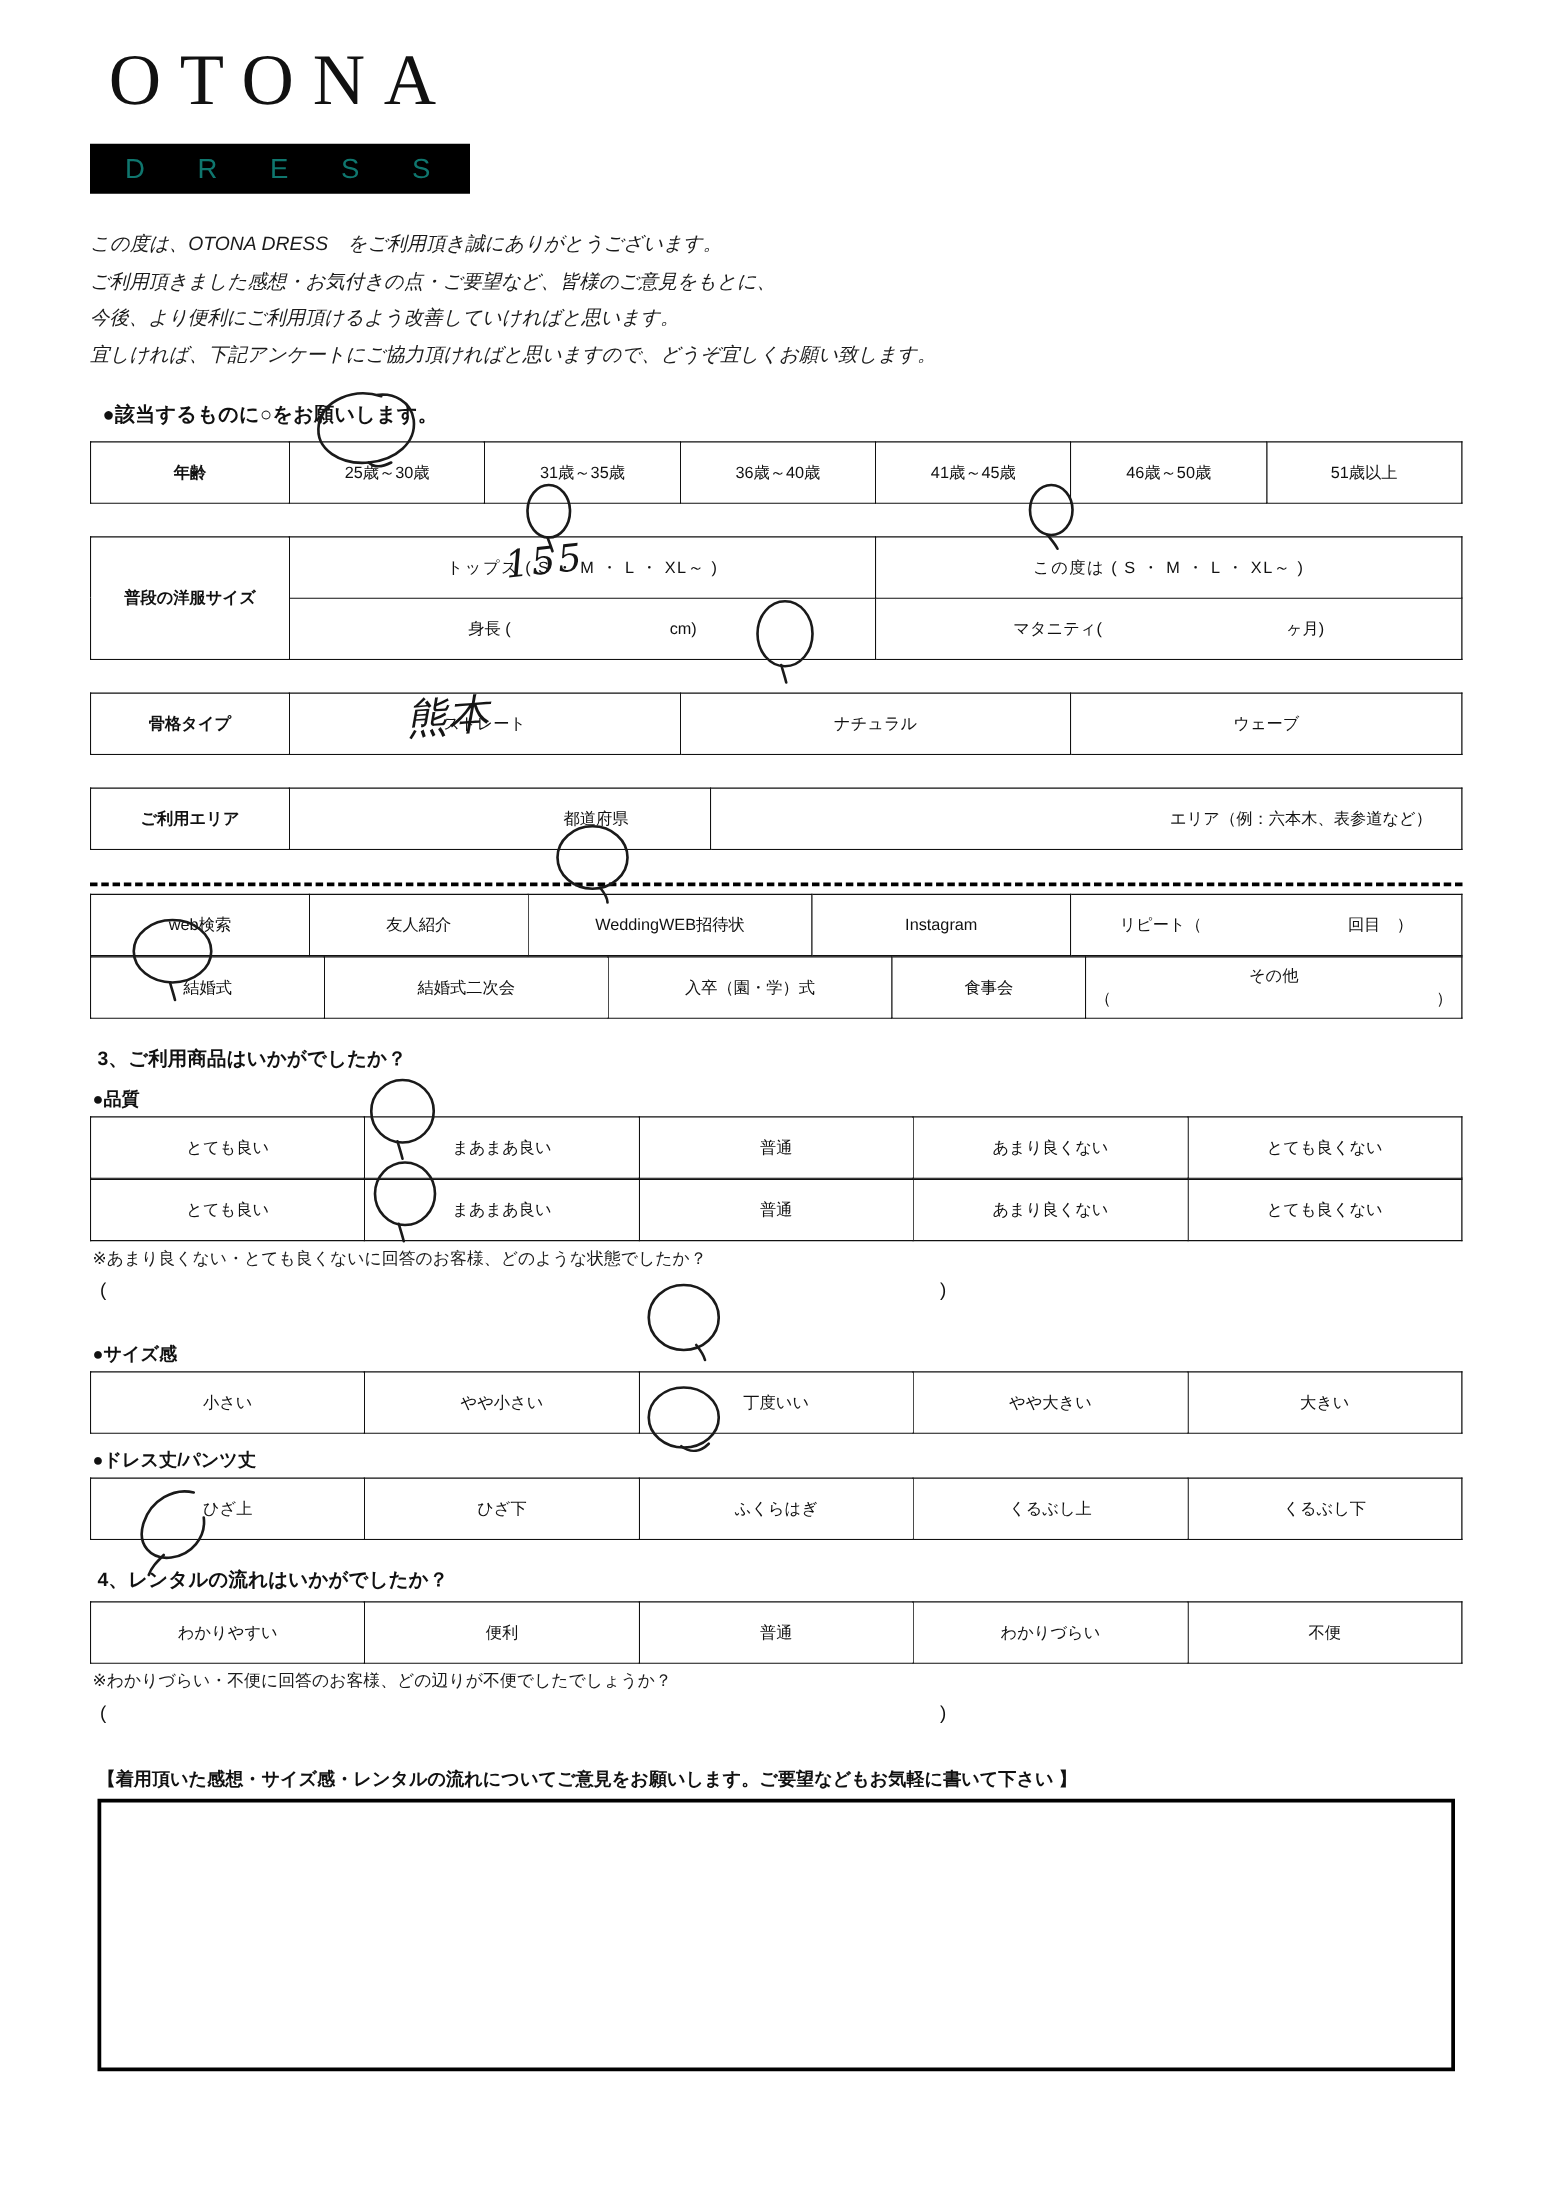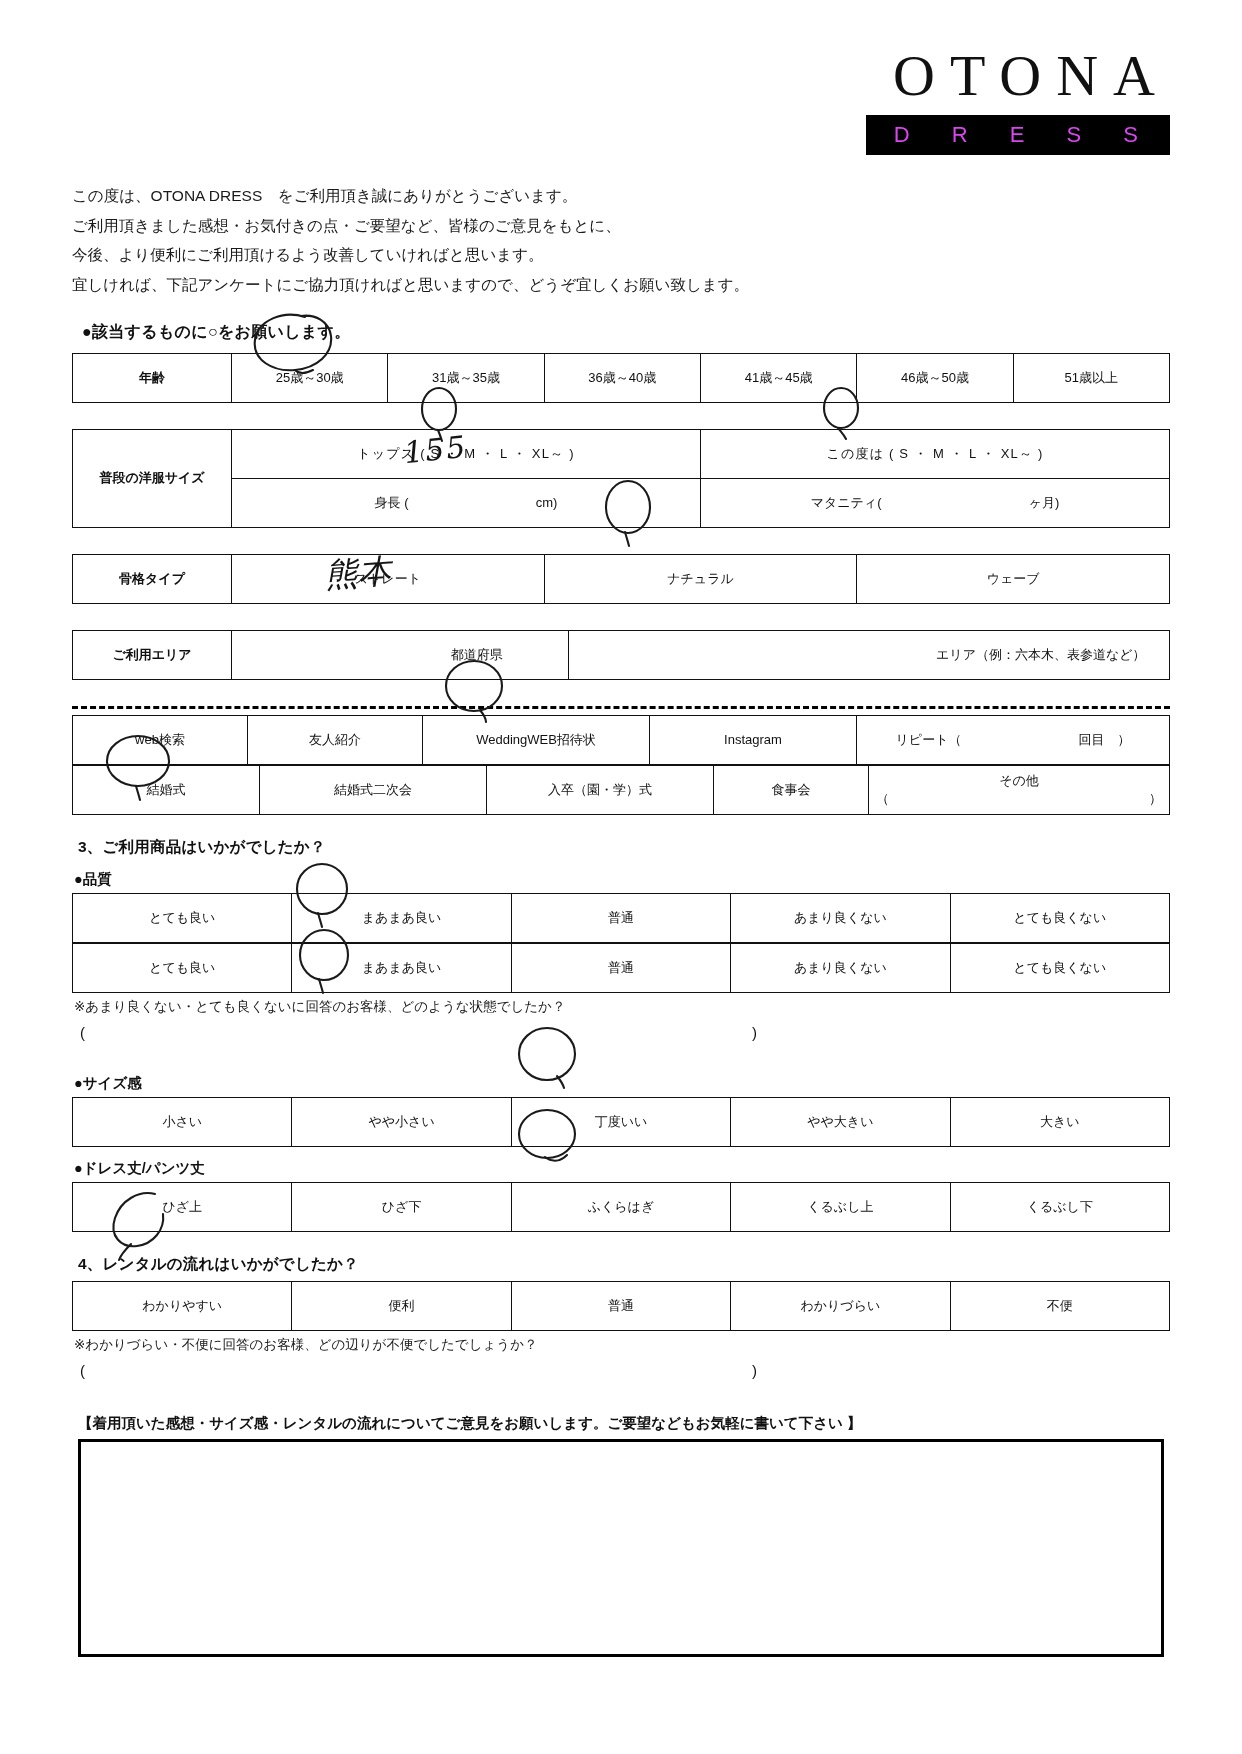--- a/index.html
+++ b/index.html
@@ -18,51 +18,51 @@
   .page {
     position: relative;
     width: 1242px;
     height: 1754px;
     box-sizing: border-box;
     padding: 0 72px;
   }
 
   
   .logo-wrap {
-    text-align: right;
-    padding-top: 46px;
+    text-align: left;
+    padding-top: 34px;
   }
   .logo-otona {
     font-family: "Liberation Serif", "DejaVu Serif", serif;
     font-size: 58px;
     letter-spacing: 15px;
     font-weight: 400;
     color: #111;
     line-height: 1.05;
     padding-left: 15px;
   }
   .logo-dress {
     display: inline-block;
     background: #000;
-    color: #d946ef;
+    color: #0f766e;
     font-size: 22px;
     letter-spacing: 18px;
     padding: 7px 14px 7px 28px;
-    margin-top: 8px;
+    margin-top: 20px;
     font-family: "Liberation Sans", sans-serif;
   }
 
   
   .intro {
     margin-top: 26px;
     font-size: 15.5px;
     line-height: 1.92;
     color: #1a1a1a;
   }
-  .intro div { white-space: nowrap; }
+  .intro div { white-space: nowrap; font-style: italic; }
 
   
   .bullet-head {
     font-size: 16px;
     font-weight: bold;
     margin: 22px 0 10px 10px;
     letter-spacing: .3px;
   }
   .q-head {
     font-size: 15.5px;

